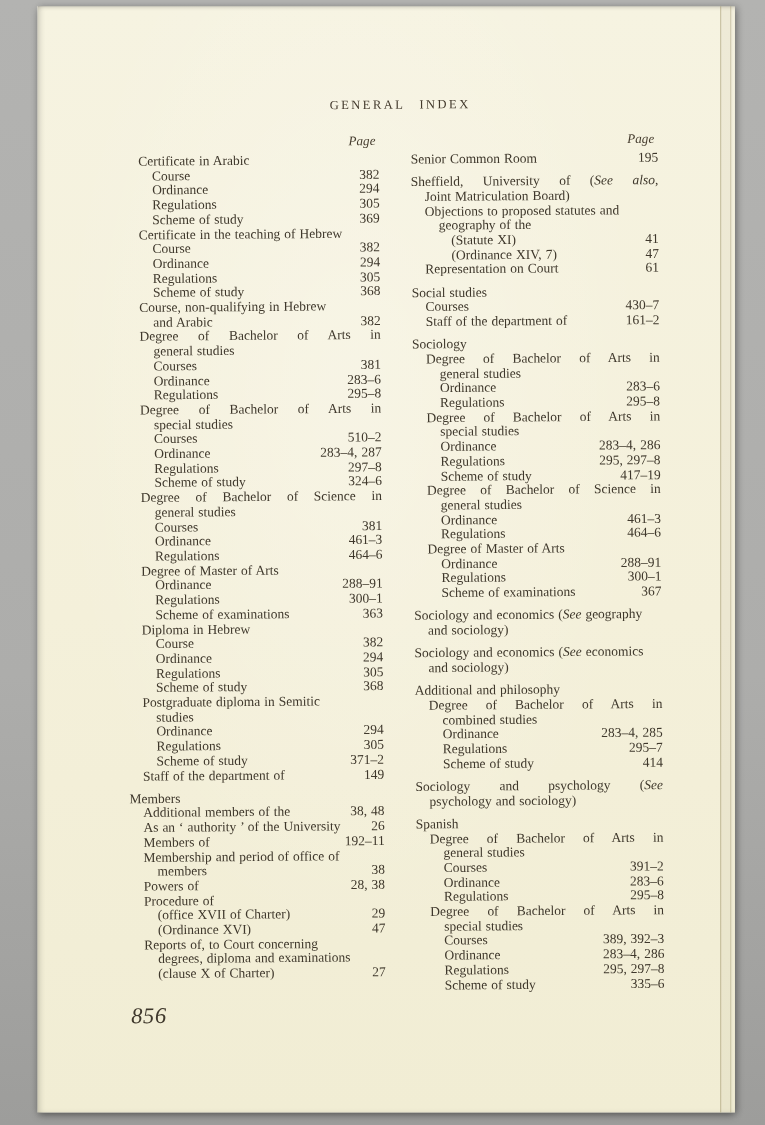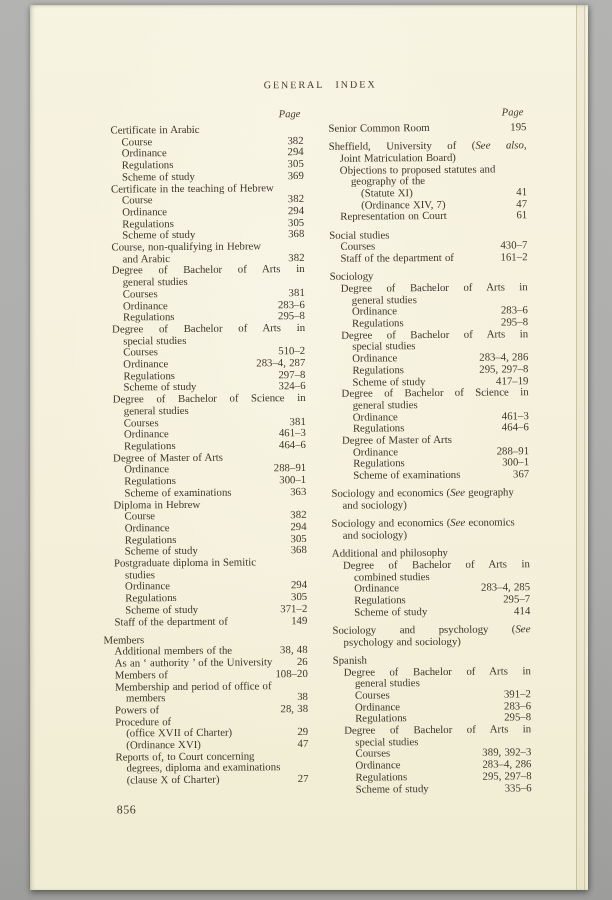--- a/index.html
+++ b/index.html
@@ -46,21 +46,21 @@
   .line{display:flex; white-space:nowrap;}
   .line.just{display:block; text-align:justify; text-align-last:justify; white-space:normal;}
   .ind0{padding-left:0;}
   .ind1{padding-left:11px;}
   .ind2{padding-left:22px;}
   .ind3{padding-left:32px;}
   .txt{white-space:pre;}
   .just .txt{white-space:normal;}
   .num{margin-left:auto; padding-left:6px;}
   .it{font-style:italic;}
-  .folio{position:absolute; left:84px; top:796px; font-size:12px; letter-spacing:0.5px;}
+  .folio{position:absolute; left:72px; top:796px; font-size:18px; letter-spacing:0.5px;font-style:italic;}
 </style>
 </head>
 <body>
 
 <div class="page">
   <div class="edge-band"></div>
   <div class="edge-line l1"></div>
   <div class="edge-line l2"></div>
 
   <div class="content">
@@ -232,21 +232,21 @@
           <div class="line ind1">
             <span class="txt">Additional members of the</span>
             <span class="num">38, 48</span>
           </div>
           <div class="line ind1">
             <span class="txt">As an ‘ authority ’ of the University</span>
             <span class="num">26</span>
           </div>
           <div class="line ind1">
             <span class="txt">Members of</span>
-            <span class="num">108–20</span>
+            <span class="num">192–11</span>
           </div>
           <div class="line ind1">
             <span class="txt">Membership and period of office of</span>
           </div>
           <div class="line ind2">
             <span class="txt">members</span>
             <span class="num">38</span>
           </div>
           <div class="line ind1">
             <span class="txt">Powers of</span>

